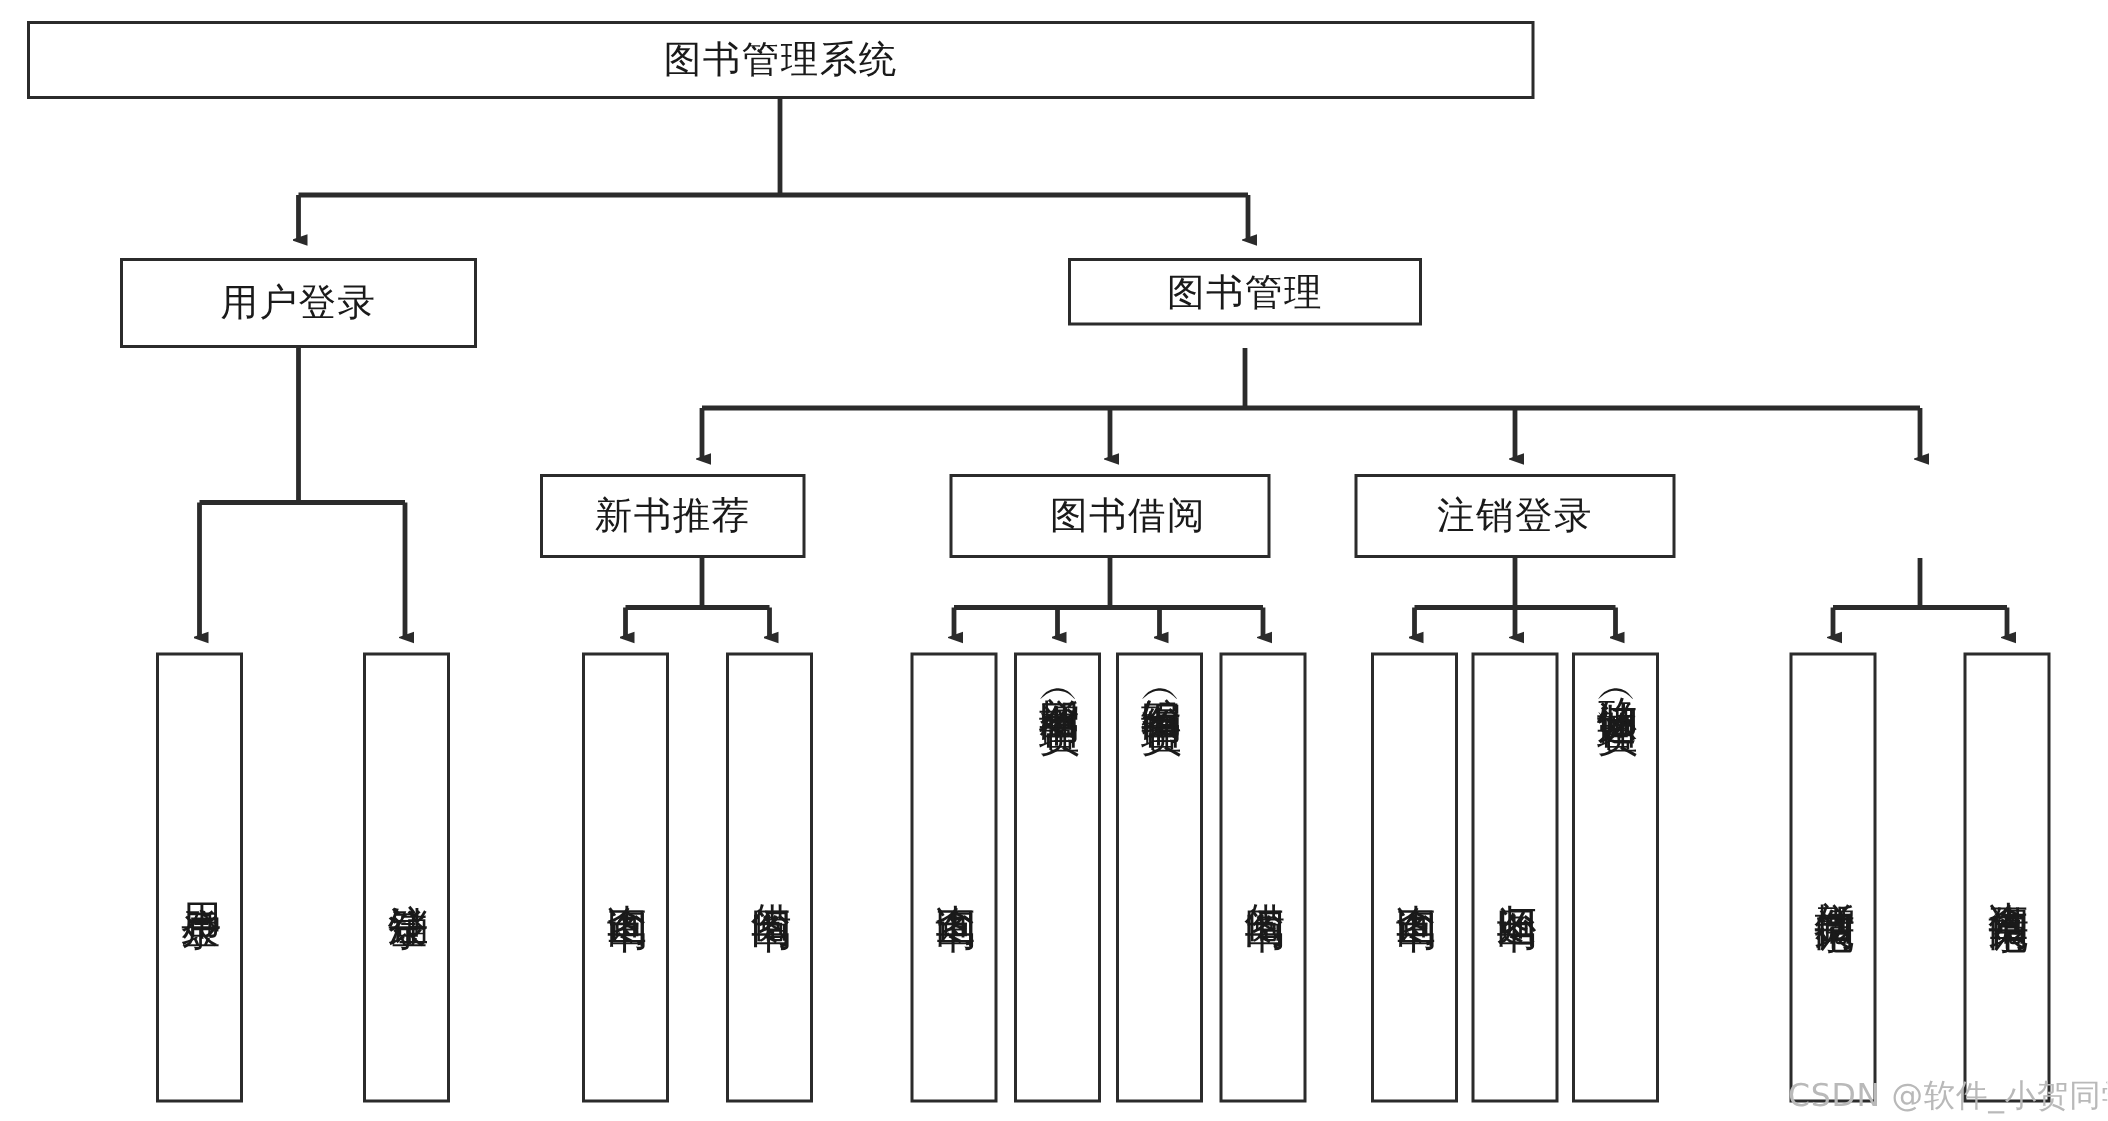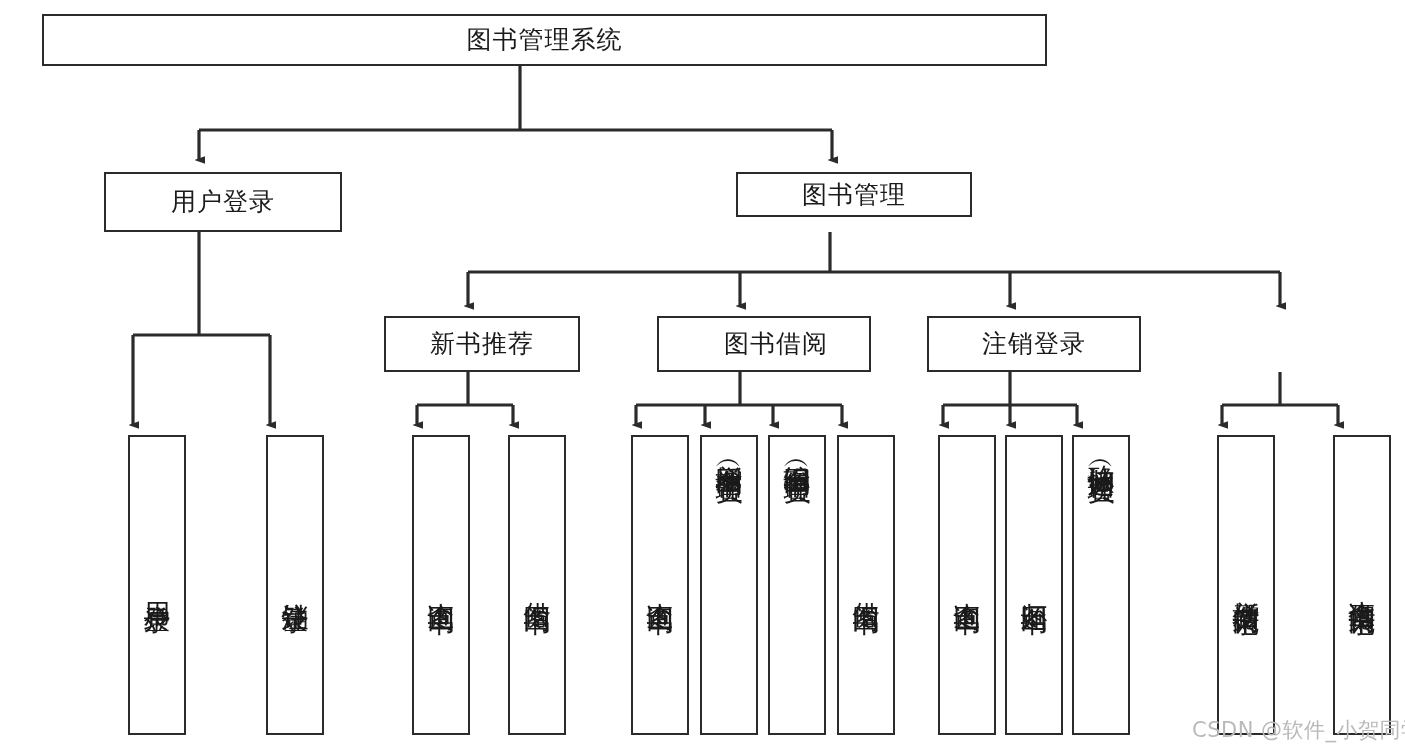--- a/index.html
+++ b/index.html
@@ -28,21 +28,20 @@
   }
   .node {
     position: absolute;
     box-sizing: border-box;
     border: 2.5px solid #2b2b2b;
     background: #ffffff;
     display: flex;
     align-items: center;
     justify-content: center;
     color: #1a1a1a;
-    margin-left: 24px;
   }
   .node.horiz {
     font-size: 25px;
     line-height: 1.1;
     letter-spacing: 1px;
   }
   .node.vert {
     align-items: flex-start;
     justify-content: center;
     padding-top: 6px;
@@ -128,21 +127,21 @@
   </div>
 
   <div class="node horiz" style="left:80px; top:172px; width:238px; height:60px;">
     <span>用户登录</span>
   </div>
 
   <div class="node horiz" style="left:712px; top:172px; width:236px; height:45px;align-items:center;">
     <span>图书管理</span>
   </div>
 
-  <div class="node horiz" style="left:360px; top:316px; width:196px; height:56px;">
+  <div class="node horiz" style="left:360px; top:316px; width:177px; height:56px;">
     <span>新书推荐</span>
   </div>
 
   <div class="node horiz" style="left:633px; top:316px; width:214px; height:56px;padding-left:24px;">
     <span>图书借阅</span>
   </div>
 
   <div class="node horiz" style="left:903px; top:316px; width:214px; height:56px;">
     <span>注销登录</span>
   </div>

